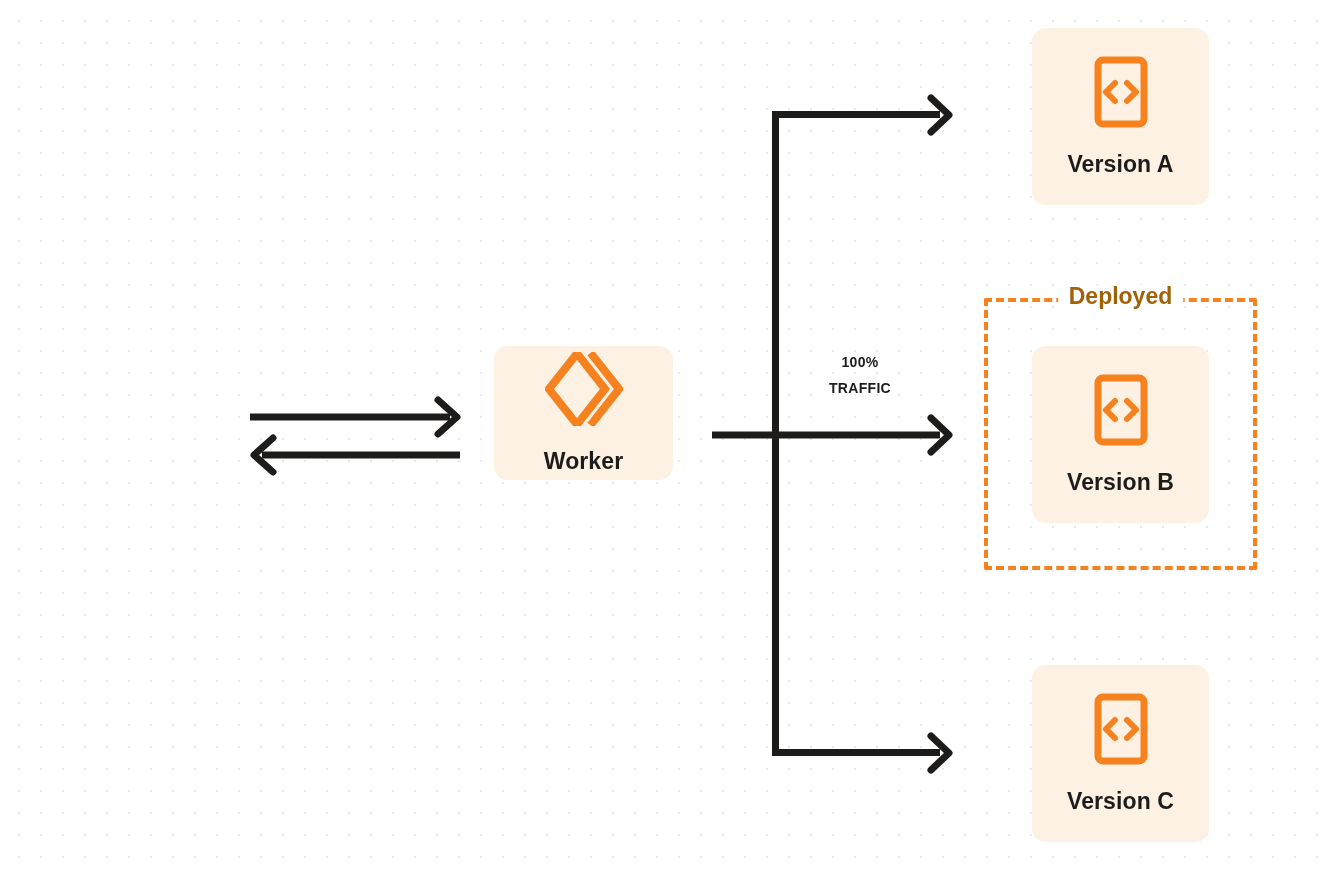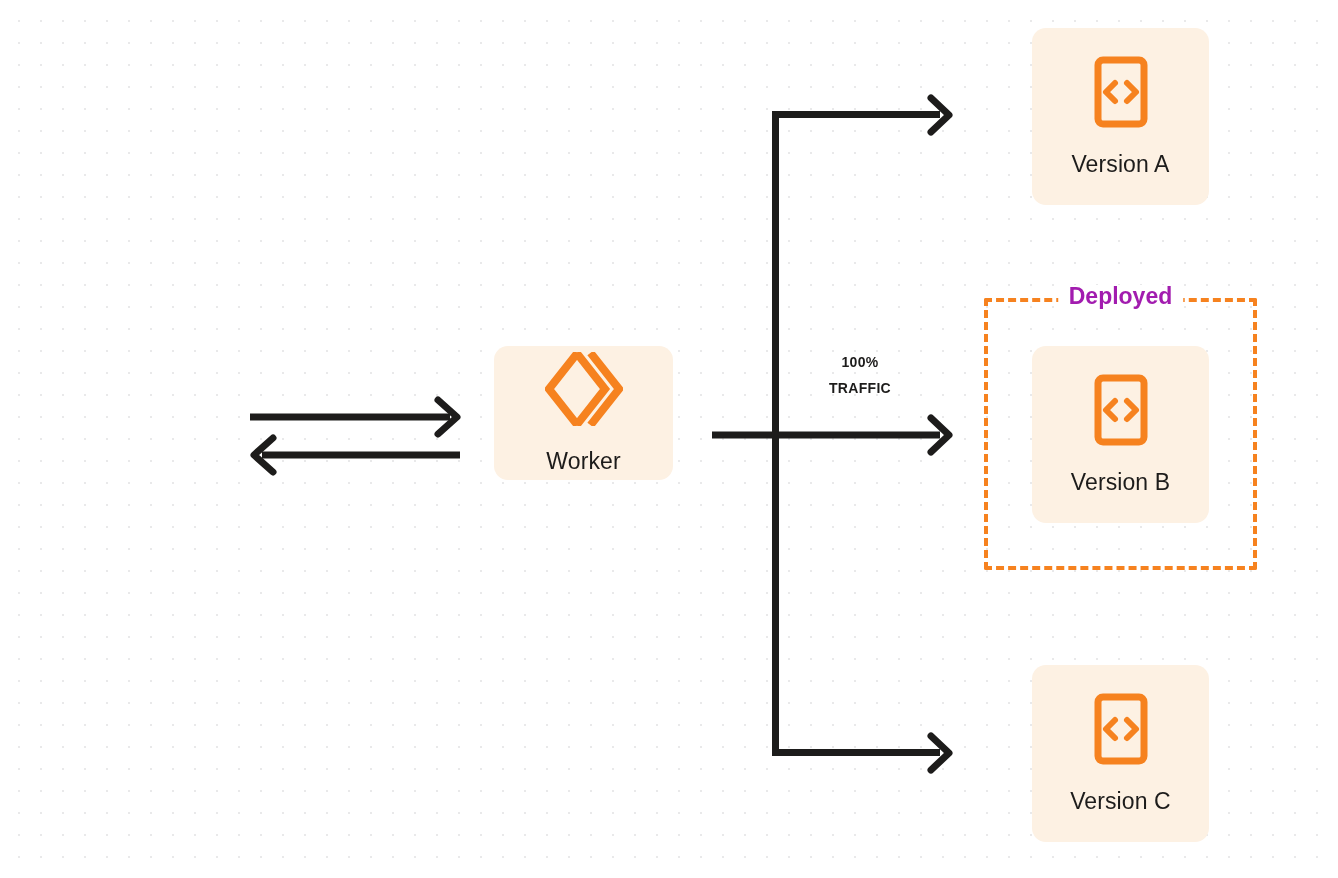--- a/index.html
+++ b/index.html
@@ -29,21 +29,21 @@
     position: absolute;
     border-radius: 14px;
     display: flex;
     flex-direction: column;
     align-items: center;
     justify-content: center;
   }
 
   .node-label {
     font-size: 23px;
-    font-weight: normal;
+    font-weight: bold;
     color: #1d1c1b;
     letter-spacing: 0.1px;
     text-align: center;
   }
 
   
   #client-node {
     left: 31px;
     top: 346px;
     width: 180px;
@@ -87,21 +87,21 @@
   }
   #deployed-label {
     position: absolute;
     top: -17px;
     left: 50%;
     transform: translateX(-50%);
     background: #ffffff;
     padding: 0 11px;
     font-size: 23px;
     font-weight: bold;
-    color: #a21caf;
+    color: #a16207;
     white-space: nowrap;
     line-height: 1;
   }
 
   
   #traffic-label {
     position: absolute;
     left: 790px;
     top: 350px;
     width: 140px;

